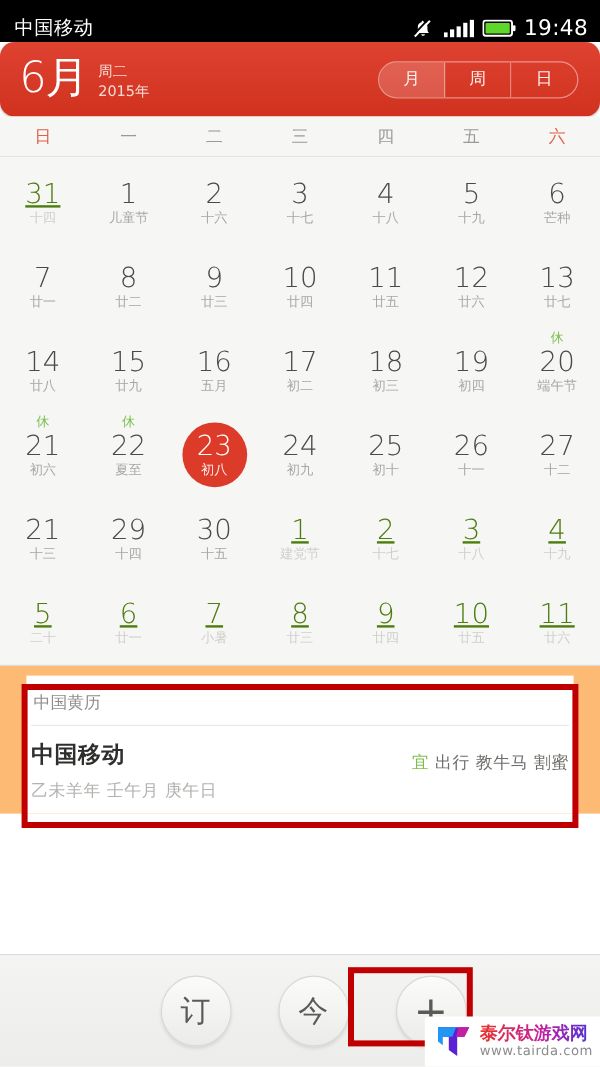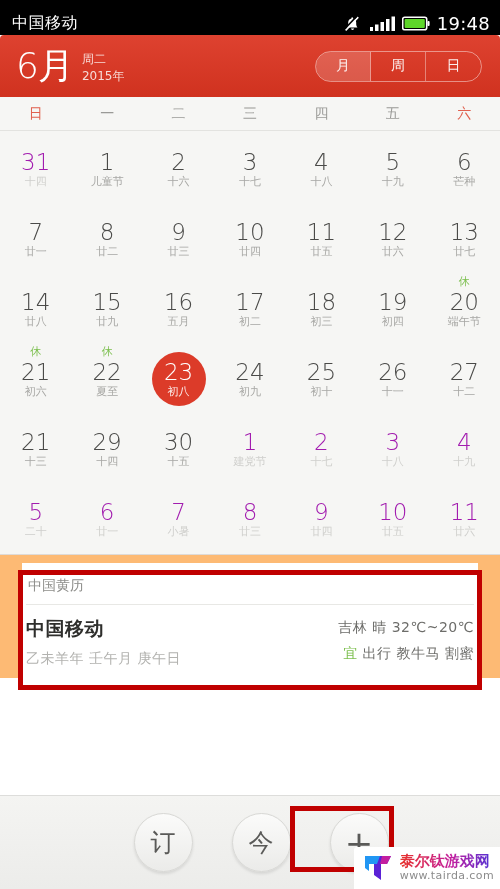--- a/index.html
+++ b/index.html
@@ -22,20 +22,21 @@
   .clock{ font-size:18px; letter-spacing:.3px; }
   .icon-svg{ display:block; }
 
   
   .header{
     height:62px; background:linear-gradient(180deg,#de4230 0%,#d0321f 100%);
     display:flex; align-items:center; justify-content:space-between;
     padding:0 18px 0 16px;
     border-top-left-radius:4px; border-top-right-radius:4px;
     box-shadow:0 1px 2px rgba(0,0,0,.25);
+    border-radius:12px;
   }
   .title-wrap{ display:flex; align-items:center; }
   .month-big{ color:#fff; font-size:36px; font-weight:300; line-height:1; letter-spacing:-1px; }
   .title-sub{ margin-left:9px; display:flex; flex-direction:column; justify-content:center;
     color:rgba(255,255,255,.82); font-size:12px; line-height:1.35; padding-top:3px; }
 
   .segmented{
     display:flex; border:1px solid rgba(255,255,255,.45);
     border-radius:17px; overflow:hidden; height:31px;
   }
@@ -61,21 +62,21 @@
     background:#f6f6f4;
     display:grid; grid-template-columns:repeat(7,1fr);
     grid-template-rows:repeat(6,70px);
     padding-top:3px;
     border-bottom:1px solid #dedbd8;
   }
   .cell{ position:relative; display:flex; flex-direction:column;
     align-items:center; justify-content:center; }
   .daynum{ font-size:23px; font-weight:300; color:#4a4a48; line-height:1.05; }
   .lunar{ font-size:11px; color:#a7a7a4; margin-top:2px; line-height:1.1; }
-  .cell.out .daynum{ color:#a21caf; }
+  .cell.out .daynum{ color:#4d7c0f;text-decoration:underline; }
   .cell.out .lunar{ color:#cfcfcc; }
   .rest{ position:absolute; top:2px; left:50%; transform:translateX(-50%);
     font-size:11px; color:#7cbf4e; line-height:1; }
   .cell.today .circle{
     position:absolute; width:54px; height:54px; border-radius:50%;
     background:#dc3b29; top:50%; left:50%; transform:translate(-50%,-50%);
   }
   .cell.today .daynum, .cell.today .lunar{ color:#fff; position:relative; z-index:2; }
   .cell.today .lunar{ color:rgba(255,255,255,.9); }
 
@@ -367,21 +368,20 @@
 
   <div class="card-zone">
     <div class="card">
       <div class="card-title">中国黄历</div>
       <div class="card-body">
         <div class="card-left">
           <div class="lunar-date">中国移动</div>
           <div class="ganzhi">乙未羊年 壬午月 庚午日</div>
         </div>
         <div class="card-right">
-          <div class="weather">吉林 晴 32℃~20℃</div>
           <div class="yi">
             <span class="yi-tag">宜</span>
             <span>出行 教牛马 割蜜</span>
           </div>
         </div>
       </div>
     </div>
   </div>
 
   <div class="anno" id="anno-card"></div>

